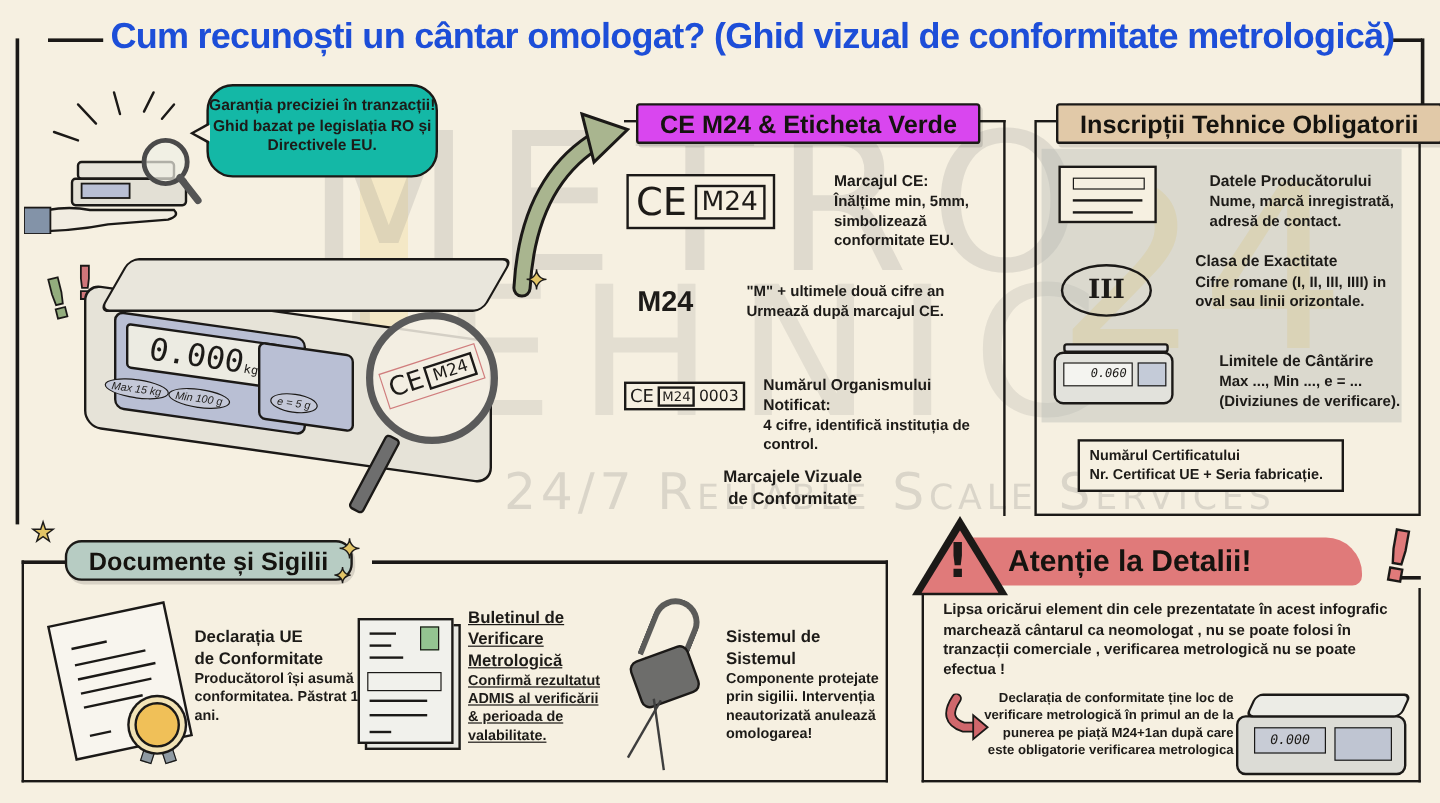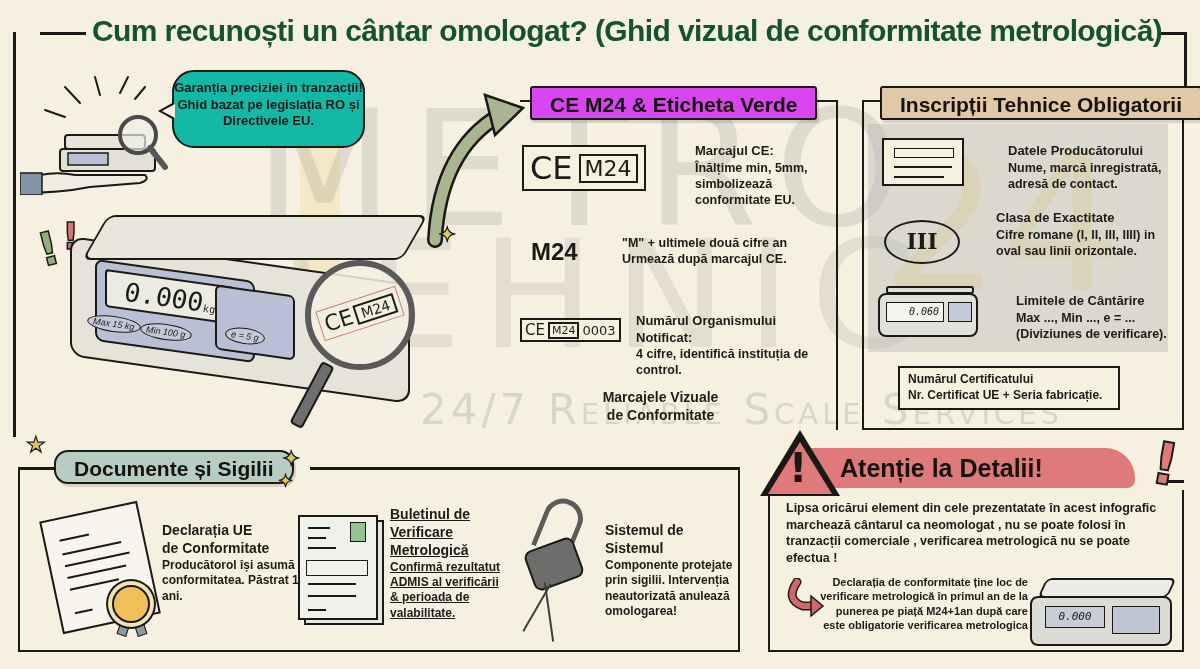--- a/index.html
+++ b/index.html
@@ -14,21 +14,21 @@
   
   .wm { position: absolute; font-family: "DejaVu Sans", sans-serif; pointer-events: none; }
   .wm-metro { left: 255px; top: 90px; font-size: 160px; color: rgba(120,120,120,0.18); letter-spacing: 18px; line-height: 1; }
   .wm-tehnic { left: 255px; top: 220px; font-size: 150px; color: rgba(120,120,120,0.15); letter-spacing: 20px; line-height: 1; }
   .wm-24 { left: 880px; top: 130px; font-size: 190px; color: rgba(240,200,80,0.28); line-height: 1; }
   .wm-tagline { left: 420px; top: 385px; font-size: 42px; color: rgba(120,120,120,0.22); letter-spacing: 4px; font-variant: small-caps; }
   .wm-m { left: 300px; top: 120px; width: 150px; height: 160px; border-left: 40px solid rgba(240,200,80,0.18); }
 
   
   .title-wrap { position: absolute; left: 40px; top: 8px; width: 1145px; height: 40px; }
-  .title { position: absolute; left: 52px; top: 6px; font-size: 30px; font-weight: 700; color: #14532d; letter-spacing: -0.6px; white-space: nowrap; }
+  .title { position: absolute; left: 52px; top: 6px; font-size: 30px; font-weight: 700; color: #1d4ed8; letter-spacing: -0.6px; white-space: nowrap; }
   .title-line-left { position: absolute; left: 0; top: 24px; width: 46px; height: 3px; background: #1b1917; }
   .title-line-right { position: absolute; right: 0; top: 24px; width: 24px; height: 3px; background: #1b1917; }
   .frame-left { position: absolute; left: 13px; top: 32px; width: 3px; height: 405px; background: #1b1917; }
   .frame-right { position: absolute; left: 1184px; top: 32px; width: 3px; height: 60px; background: #1b1917; }
 
   
   .bubble {
     position: absolute; left: 172px; top: 70px; width: 193px; height: 78px;
     border: 2.5px solid #1b1917; border-radius: 22px; background: #14b8a6;
     text-align: center; font-size: 13px; font-weight: 700; line-height: 1.28; padding-top: 8px;

